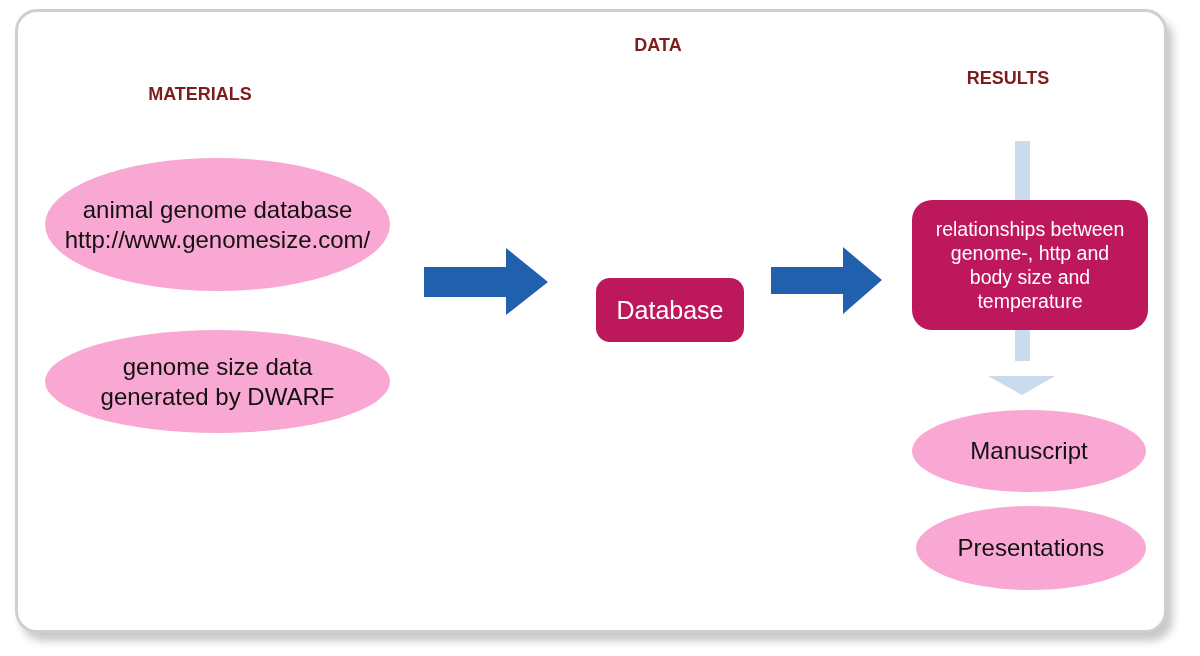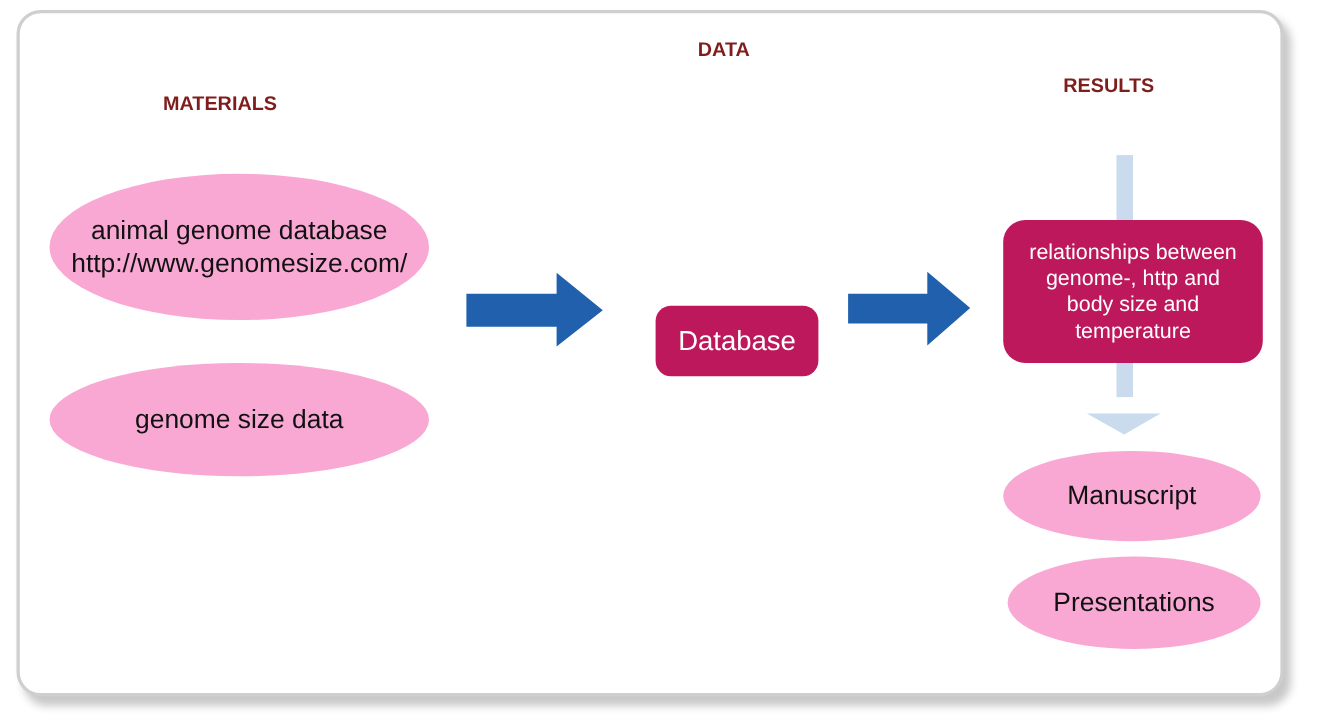--- a/index.html
+++ b/index.html
@@ -31,20 +31,21 @@
 
 <div class="ellipse" style="left:45px; top:158px; width:345px; height:133px;">
   <div class="t">
     <div>animal genome database</div>
     <div>http://www.genomesize.com/</div>
   </div>
 </div>
 <div class="ellipse" style="left:45px; top:330px; width:345px; height:103px;">
   <div class="t">
     <div>genome size data</div>
+    <div>generated by DWARF</div>
   </div>
 </div>
 
 <svg class="arrow" style="left:424px; top:248px;" width="126" height="68">
   <polygon points="0,19 82,19 82,0 124,34 82,67 82,49 0,49" fill="#2160ad"></polygon>
 </svg>
 
 <div class="blue-box" style="left:596px; top:246px; width:148px; height:64px; border-radius:14px;margin-top:32px;">
   <span class="t" style="font-size:25px;">Database</span>
 </div>

